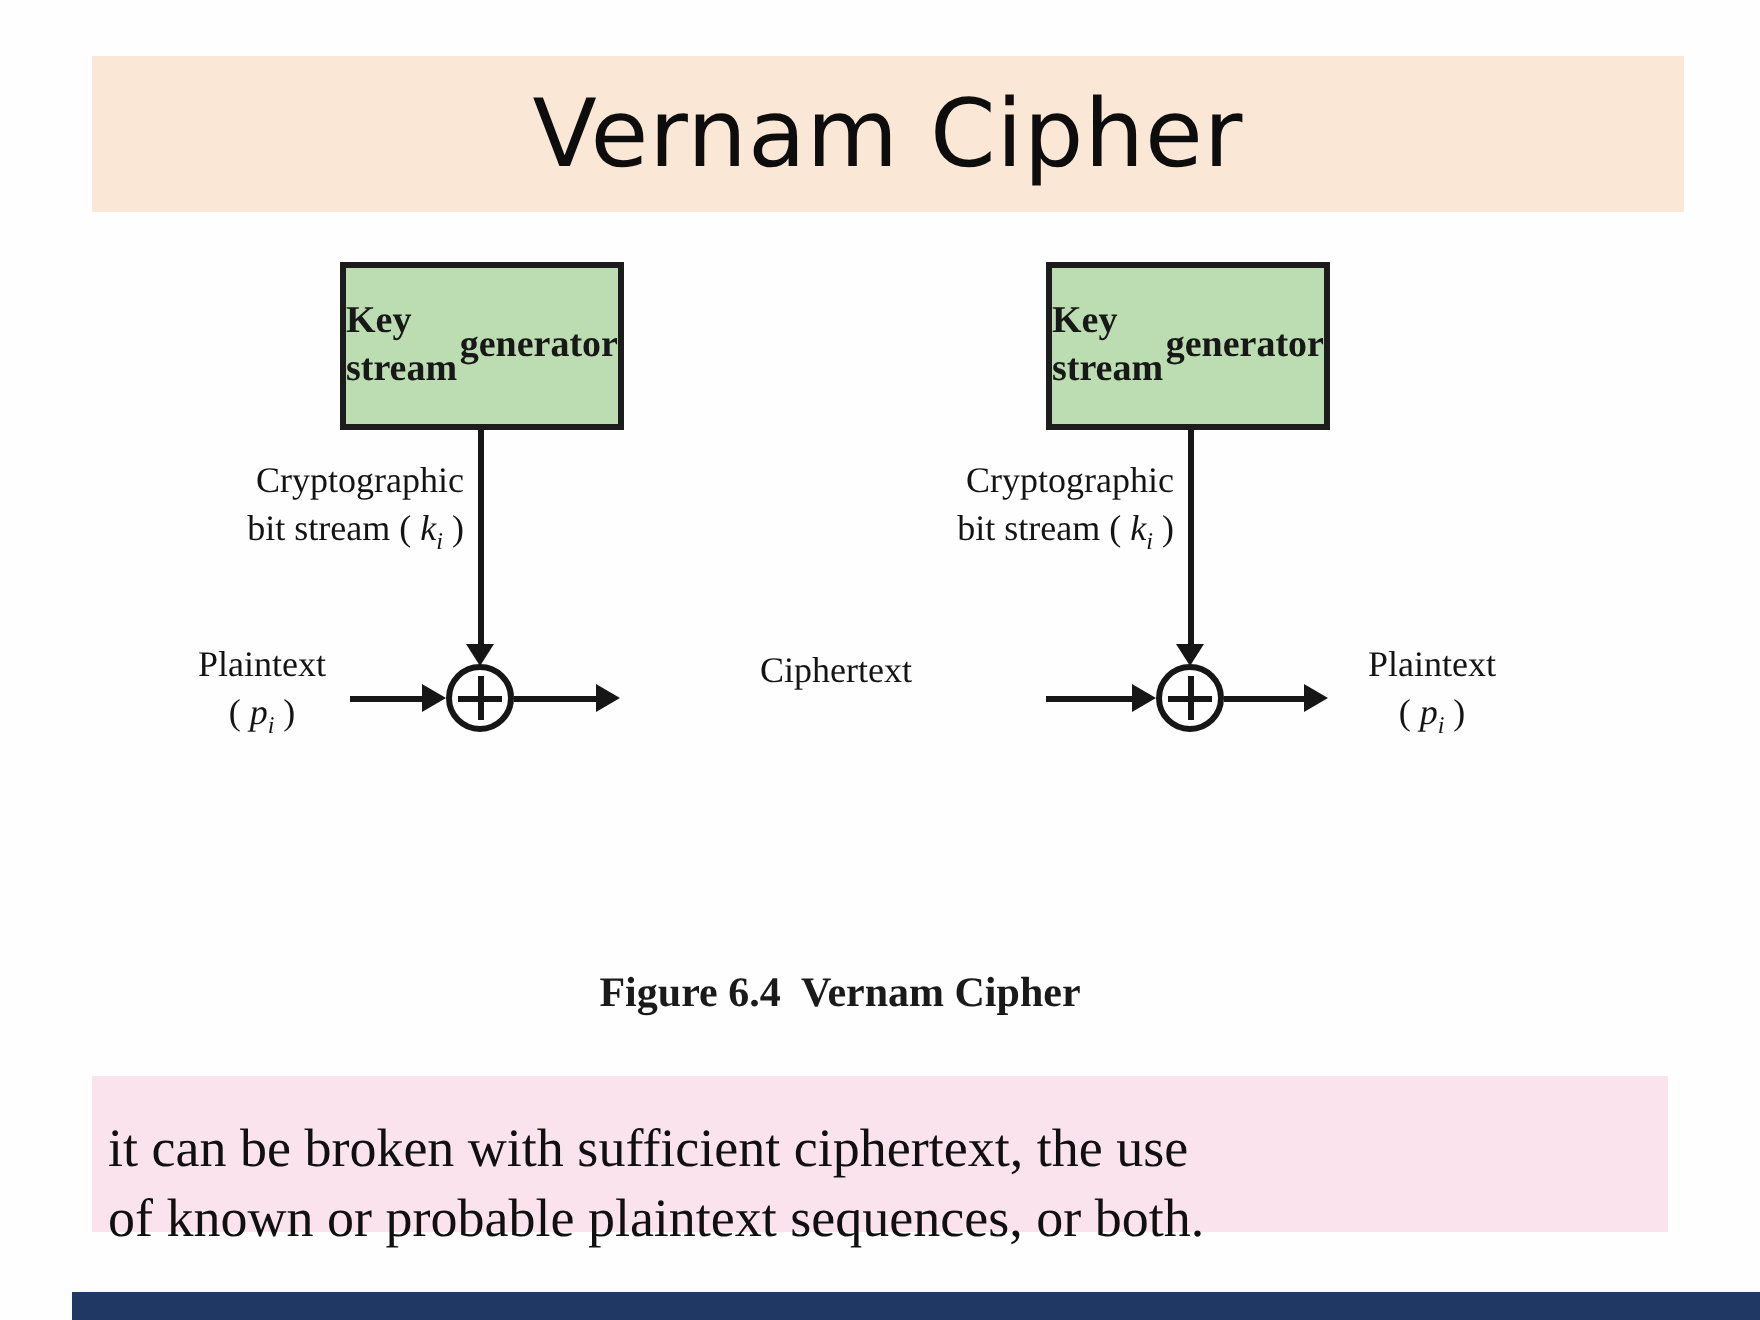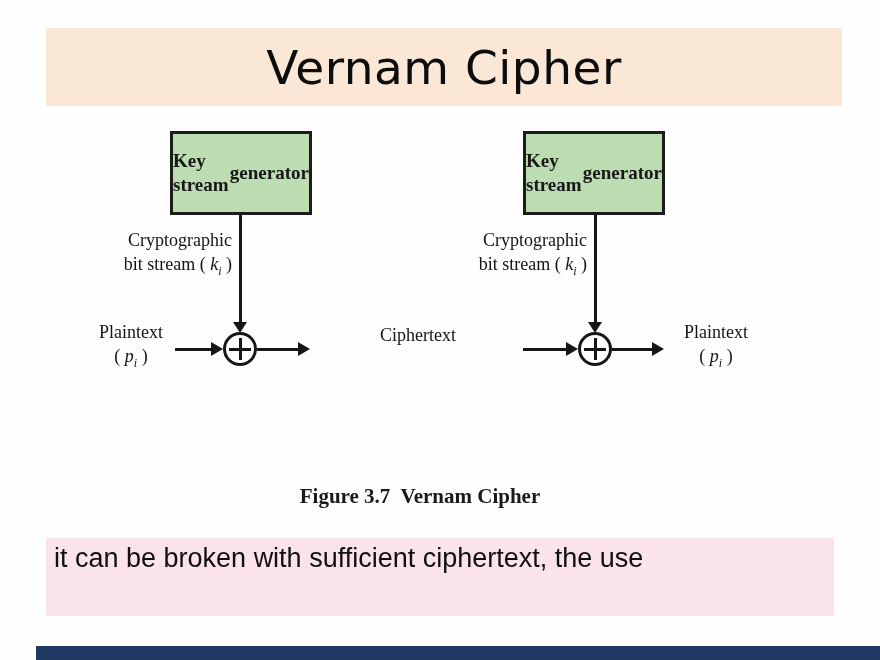--- a/index.html
+++ b/index.html
@@ -72,22 +72,22 @@
   .mvar { font-style:italic; }
   .dlabel sub, .caption sub { font-size:12px; font-style:italic; line-height:0; }
   
   .caption {
     position:absolute; left:0; top:484px; width:840px; text-align:center;
     font-weight:bold; font-size:21px; color:#1a1a1a; white-space:pre;
   }
   
   .note-box {
     position:absolute; left:46px; top:538px; width:788px; height:78px;
-    background:#fae3ec; padding:3px 0 0 8px;
-    font-family:Liberation Sans, sans-serif; font-size:27px; line-height:35px; color:#101010;
+    background:#fae3ec; padding:19px 0 0 8px;
+    font-family:Liberation Serif, serif; font-size:27px; line-height:35px; color:#101010;
   }
   .note-box div { white-space:nowrap; }
   
   .bottom-bar {
     position:absolute; left:36px; top:646px; width:844px; height:14px;
     background:#1f3864;
   }
 </style>
 </head>
 <body>
@@ -151,21 +151,22 @@
   </div>
 
   <div class="hline hline-out-right"></div>
   <div class="ah-right ah-out-right"></div>
 
   <div class="dlabel plaintext-right">
     <div>Plaintext</div>
     <div><span>( </span><span class="mvar">p</span><sub>i</sub><span> )</span></div>
   </div>
 
-  <div class="caption">Figure 3.7  Vernam Cipher</div>
+  <div class="caption">Figure 6.4  Vernam Cipher</div>
 
   <div class="note-box">
     <div>it can be broken with sufficient ciphertext, the use</div>
+    <div>of known or probable plaintext sequences, or both.</div>
   </div>
 
   <div class="bottom-bar"></div>
 
 </div>
 
 </body></html>

